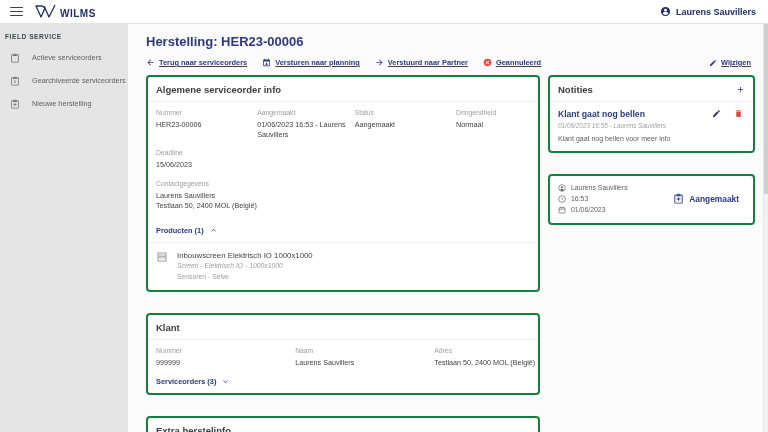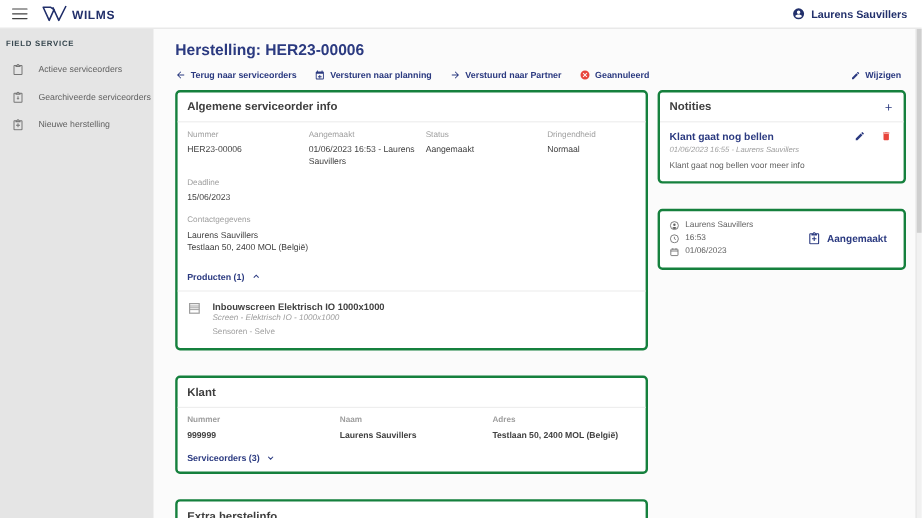--- a/index.html
+++ b/index.html
@@ -21,46 +21,46 @@
     border-right:1px solid #e4e4e4; padding-top:9px; }
   .sidebar-section { font-size:6.5px; font-weight:bold; letter-spacing:0.6px; color:#37474f; padding:0 0 6px 5px; }
   .side-item { display:flex; align-items:center; height:23px; padding-left:10px; gap:12px;
     font-size:7.3px; color:#616161; cursor:pointer; }
   .side-item svg { flex:0 0 auto; }
 
   
   .main { position:absolute; top:24px; left:128px; right:0; bottom:0; background:#fbfbfb;
     padding:6px 13px 0 18px; overflow:hidden; }
   .page-title { font-size:13px; font-weight:bold; color:#2b3a80; margin-top:4px; }
-  .actions { display:flex; align-items:center; gap:15px; margin-top:9px; }
+  .actions { display:flex; align-items:center; gap:15px; margin-top:9px;text-decoration:underline; }
   .action { display:flex; align-items:center; gap:4px; font-size:7.4px; font-weight:bold;
     color:#2b3a80; cursor:pointer; white-space:nowrap; }
   .action.edit { margin-left:auto; margin-right:4px; }
 
   .columns { display:flex; gap:8px; margin-top:8px; align-items:flex-start; }
   .col-left { flex:1; min-width:0; }
   .col-right { width:207px; flex:0 0 207px; }
 
   .card { background:#fff; border:2px solid #15803d; border-radius:4px; margin-bottom:21px; }
   .card-head { display:flex; align-items:center; justify-content:space-between;
     padding:7px 8px 6px 8px; border-bottom:1px solid #eeeeee; }
   .card-title { font-size:9.5px; font-weight:bold; color:#3d3d3d; }
   .card-body { padding:7px 8px 8px 8px; }
 
   .grid4 { display:grid; grid-template-columns:26% 25% 26% 23%; column-gap:4px; row-gap:10px; }
-  .grid3 { display:grid; grid-template-columns:34% 34% 32%; column-gap:0;font-weight:bold; }
+  .grid3 { display:grid; grid-template-columns:34% 34% 32%; column-gap:12px; }
   .fld-label { font-size:6.8px; color:#9e9e9e; margin-bottom:2.5px; line-height:1.25; }
   .fld-value { font-size:7.2px; color:#424242; line-height:1.35; }
 
   .sub-head { display:flex; align-items:center; gap:6px; padding:7px 8px;
     font-size:7.4px; font-weight:bold; color:#2b3a80; cursor:pointer; }
   .sub-head.bordered { border-bottom:1px solid #eeeeee;text-align:center; }
 
   .product-row { display:flex; gap:9px; padding:8px 8px 10px 8px; }
-  .product-name { font-size:7.8px; font-weight:bold; color:#424242; }
+  .product-name { font-size:7.8px; font-weight:normal; color:#424242; }
   .product-spec { font-size:6.8px; font-style:italic; color:#9e9e9e; margin-top:2px; }
   .product-extra { font-size:6.8px; color:#9e9e9e; margin-top:4px; }
 
   
   .note { padding:7px 8px 9px 8px; }
   .note-top { display:flex; align-items:flex-start; }
   .note-title { font-size:8.6px; font-weight:bold; color:#2b3a80; }
   .note-icons { margin-left:auto; display:flex; gap:13px; align-items:center; padding-right:2px; }
   .note-meta { font-size:6.4px; font-style:italic; color:#9e9e9e; margin-top:2.5px; }
   .note-body { font-size:7px; color:#616161; margin-top:6px; }

